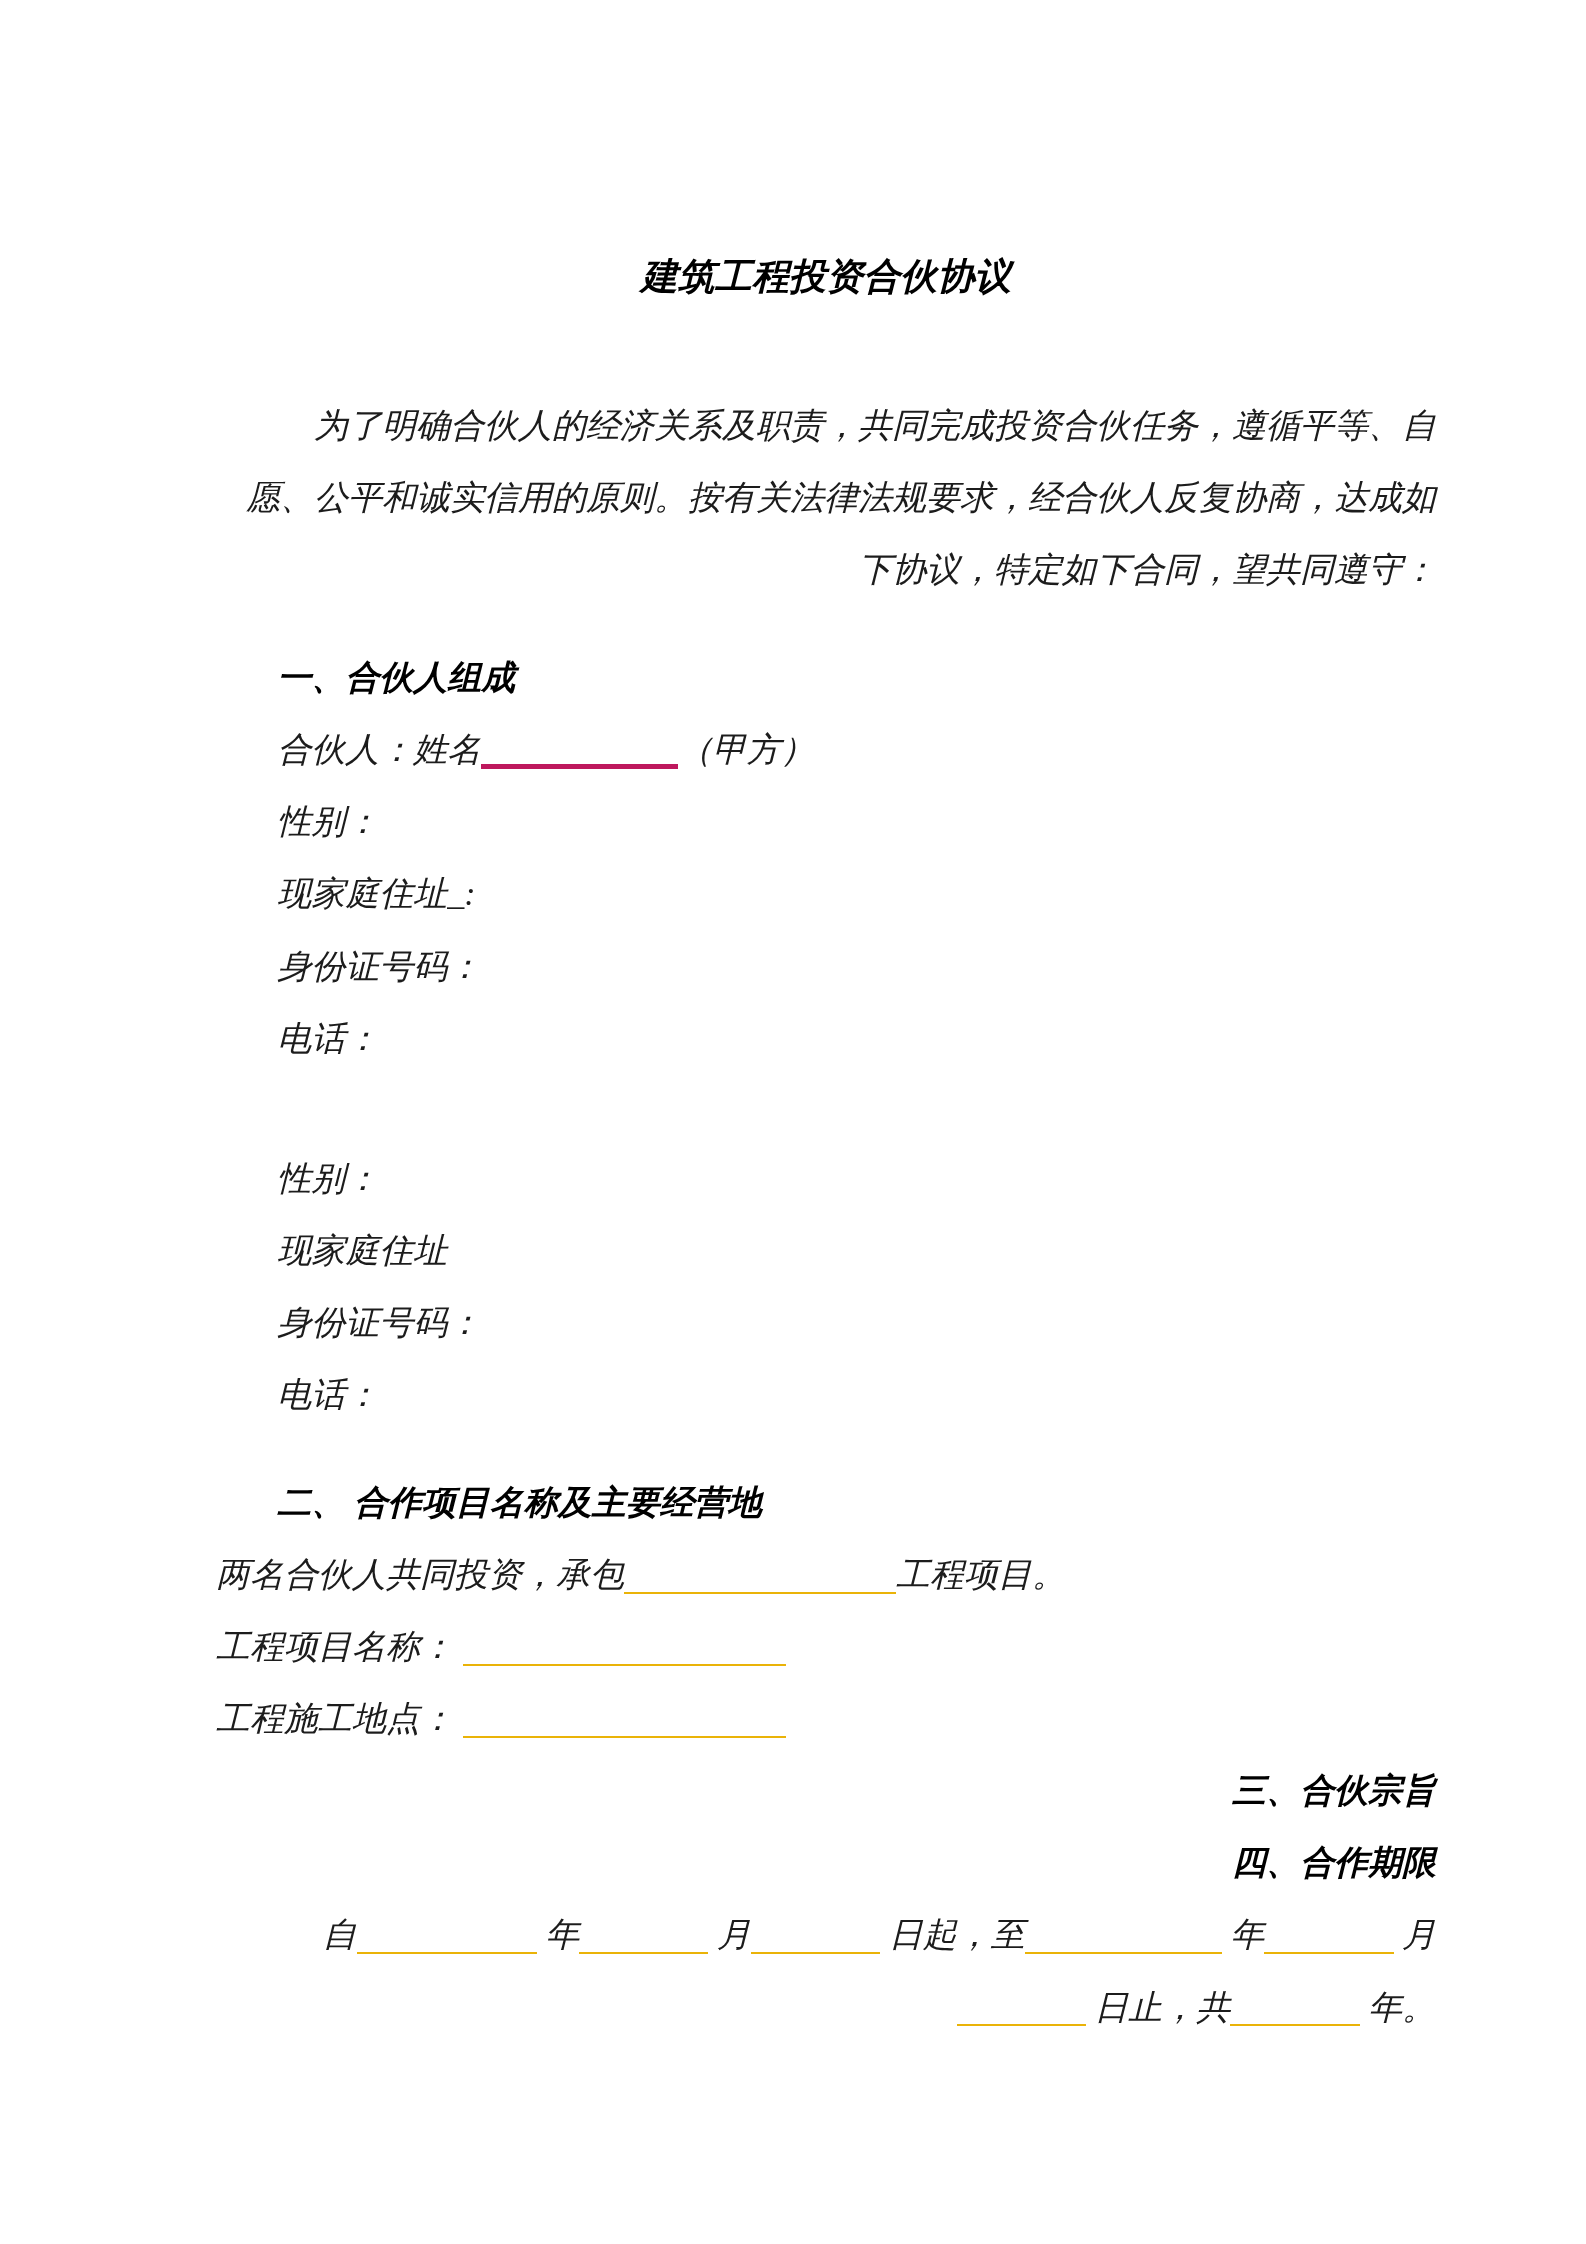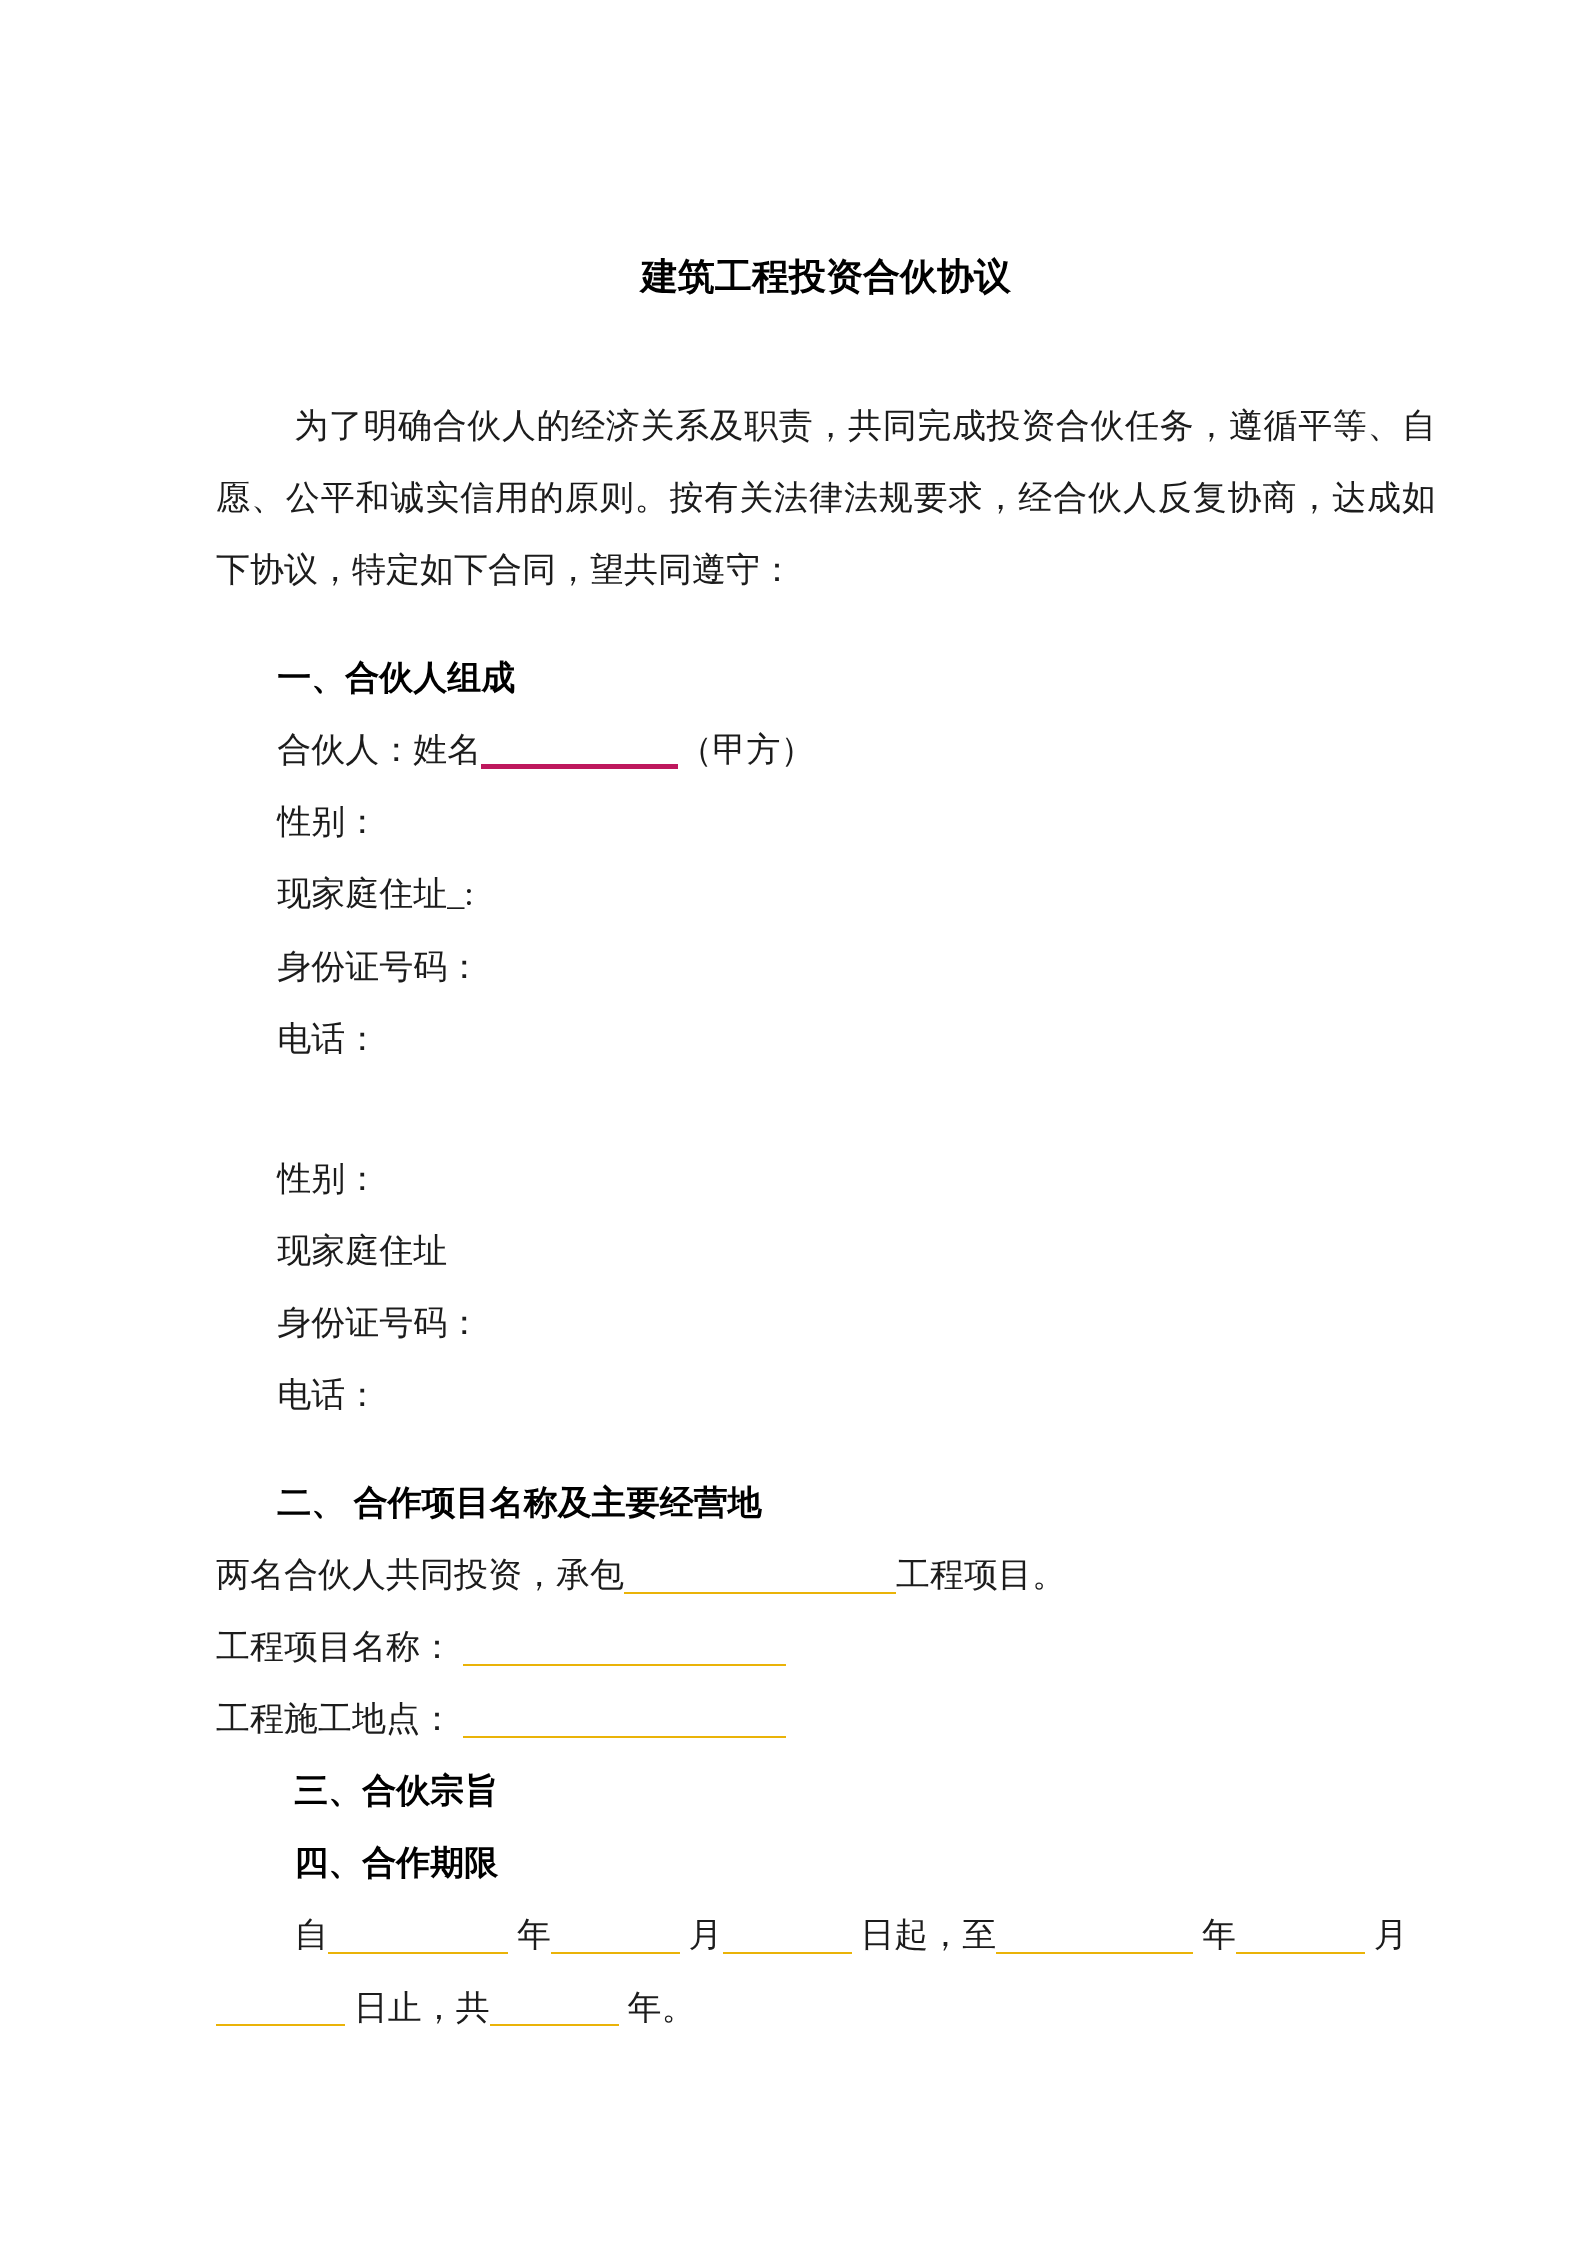--- a/index.html
+++ b/index.html
@@ -8,36 +8,37 @@
     width: 1586px;
     height: 2244px;
     overflow: hidden;
     font-family: "Liberation Serif", "DejaVu Serif", serif;
     color: #1c1c1c;
   }
   .page {
     width: 100%;
     height: 100%;
     padding: 252px 150px 0 216px;
+    font-style: italic;
   }
   .title {
     text-align: center;
     font-size: 37px;
     font-weight: bold;
     color: #000000;
     margin-bottom: 88px;
   }
   .block {
     font-size: 34px;
     line-height: 2.12;
   }
   .para { text-align: justify; }
   .heading { font-weight: bold; color: #000000; }
   .indent-md { text-indent: 1.8em; }
-  .indent-lg { text-indent: 2.3em; }
+  .indent-lg { text-indent: 2.3em; text-align: right; }
   .spacer-sm { height: 36px; }
   .spacer-md { height: 68px; }
   
   .blank {
     display: inline-block;
     color: transparent;
     border-bottom: 3px solid #000000;
     line-height: 1;
     height: 1.05em;
     white-space: pre;

